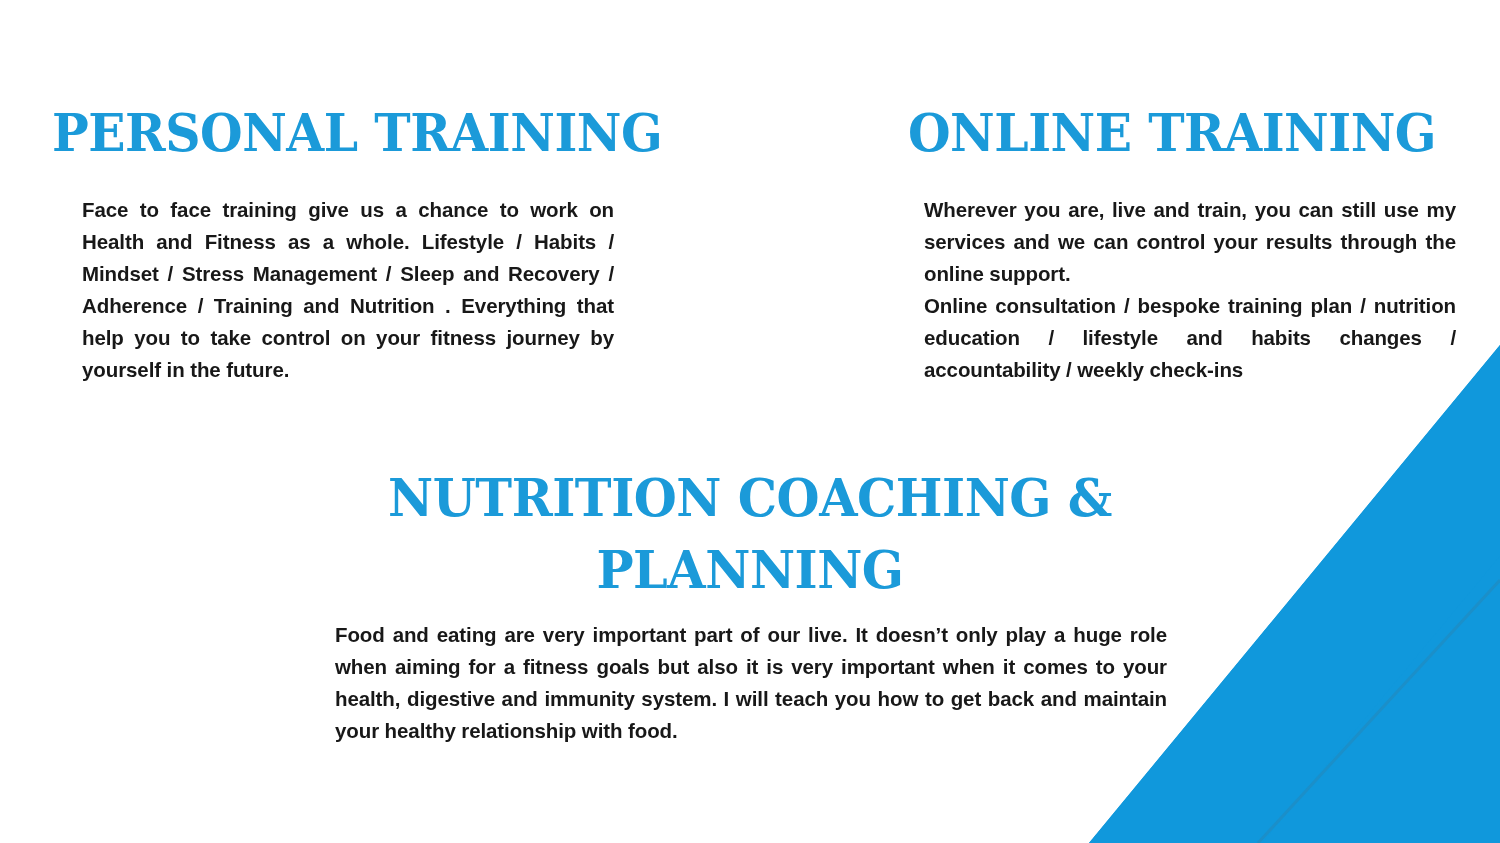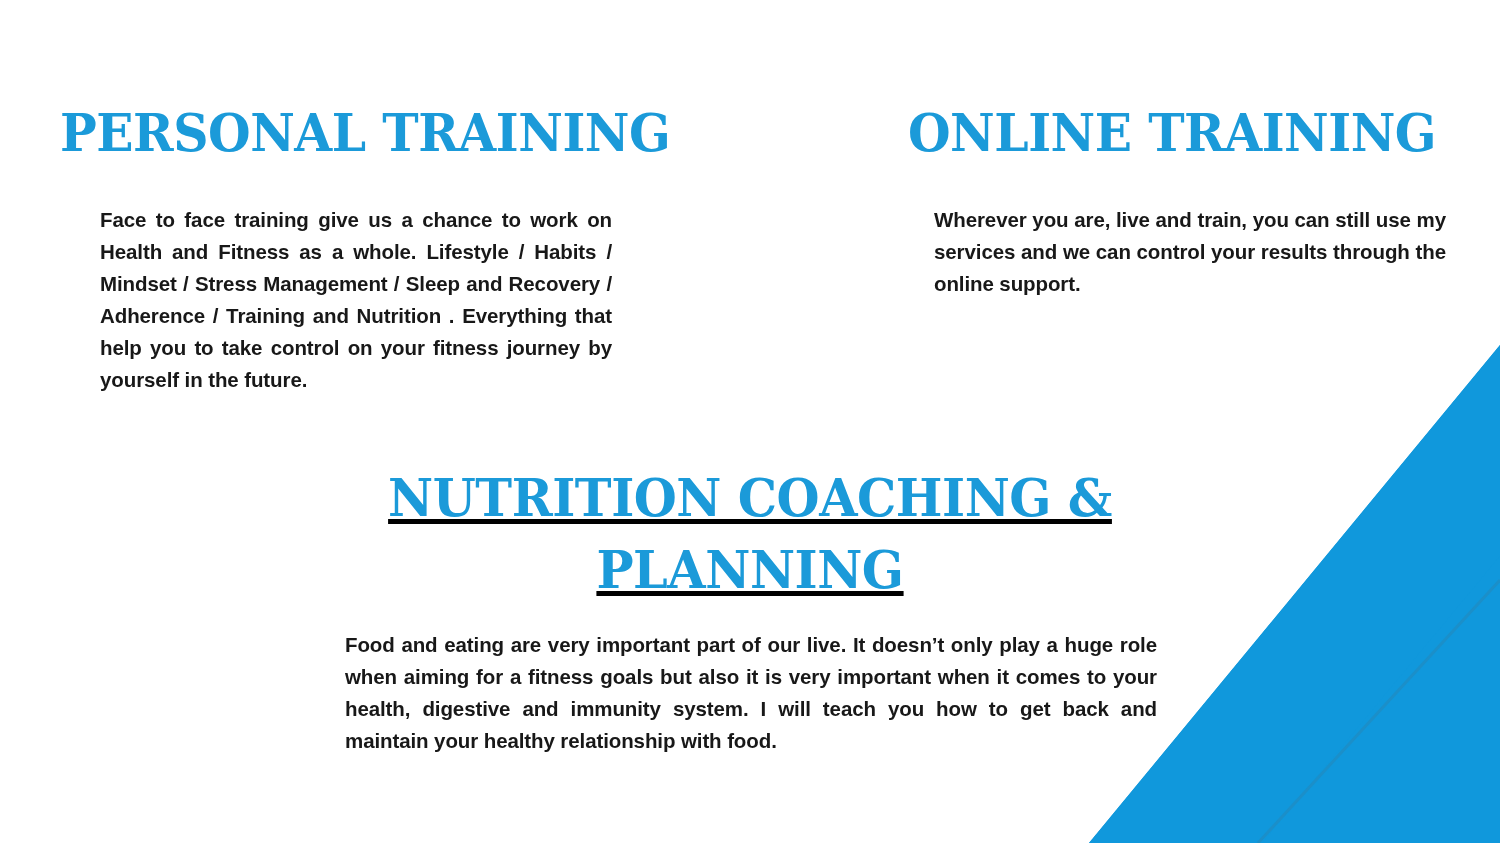--- a/index.html
+++ b/index.html
@@ -48,30 +48,30 @@
 
   
   .body-text {
     font-family: "Liberation Sans", sans-serif;
     font-weight: 700;
     color: #181818;
     font-size: 20.5px;
     line-height: 32px;
     text-align: justify;
     text-justify: inter-word;
-    margin: 10px;
+    margin: 0;
     letter-spacing: -0.1px;
   }
 
   
 
   
   #block-personal {
     position: absolute;
-    left: 60px;
+    left: 52px;
     top: 106px;
     width: 600px;
   }
   #block-personal .heading {
     font-size: 52px;
     transform: scaleX(0.94);
   }
   #block-personal .body-wrap {
     position: absolute;
     left: 30px;
@@ -97,21 +97,20 @@
     width: 532px;
   }
   #block-online .body-text + .body-text { margin-top: 0; }
 
   
   #block-nutrition {
     position: absolute;
     left: 260px;
     top: 462px;
     width: 980px;
-    text-decoration: underline;
   }
   #block-nutrition .heading {
     font-size: 52px;
     text-align: center;
     line-height: 72px;
     transform: scaleX(0.95);
   }
   #block-nutrition .body-wrap {
     position: absolute;
     left: 75px;
@@ -134,20 +133,21 @@
     <h1 class="heading">PERSONAL TRAINING</h1>
     <div class="body-wrap">
       <p class="body-text">Face to face training give us a chance to work on Health and Fitness as a whole. Lifestyle / Habits / Mindset / Stress Management / Sleep and Recovery / Adherence / Training and Nutrition . Everything that help you to take control on your fitness journey by yourself in the future.</p>
     </div>
   </section>
 
   <section id="block-online">
     <h1 class="heading">ONLINE TRAINING</h1>
     <div class="body-wrap">
       <p class="body-text">Wherever you are, live and train, you can still use my services and we can control your results through the online support.</p>
+      <p class="body-text">Online consultation / bespoke training plan / nutrition education / lifestyle and habits changes / accountability / weekly check-ins</p>
     </div>
   </section>
 
   <section id="block-nutrition">
     <h1 class="heading heading-center">NUTRITION COACHING &amp; PLANNING</h1>
     <div class="body-wrap">
       <p class="body-text">Food and eating are very important part of our live. It doesn’t only play a huge role when aiming for a fitness goals but also it is very important when it comes to your health, digestive and immunity system. I will teach you how to get back and maintain your healthy relationship with food.</p>
     </div>
   </section>
 

